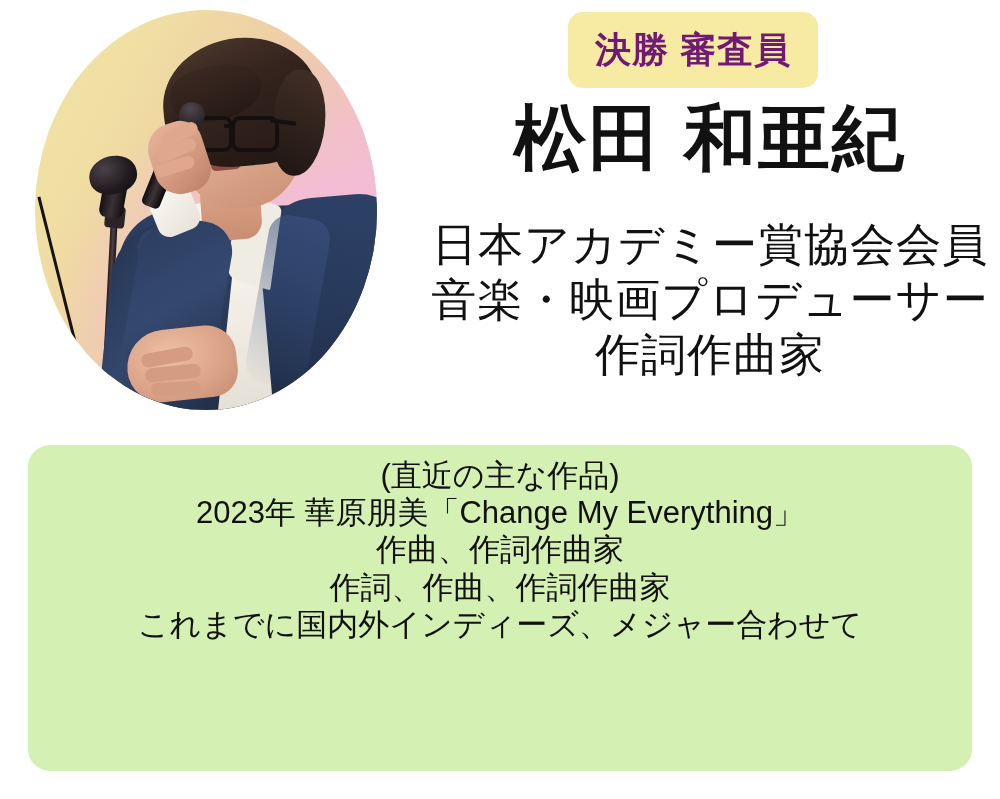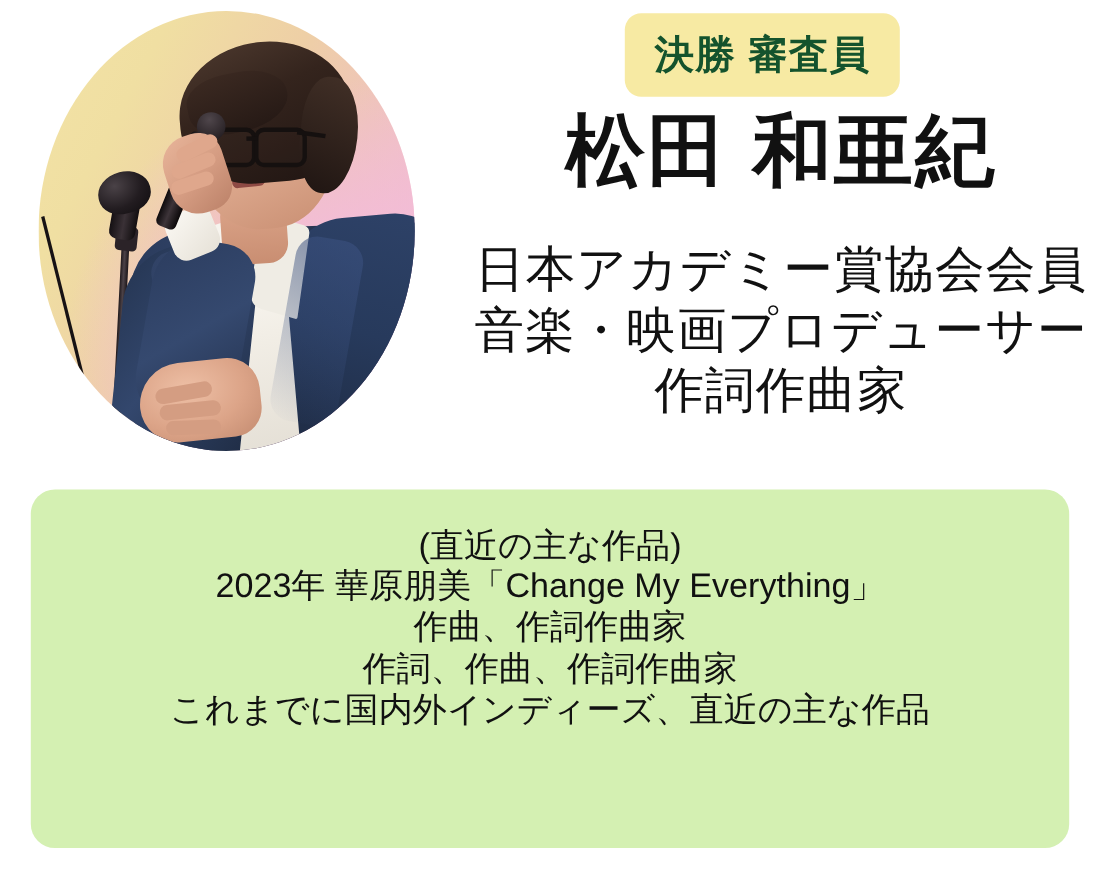--- a/index.html
+++ b/index.html
@@ -358,21 +358,21 @@
     width: 250px;
     height: 76px;
     background: #f7eaa3;
     border-radius: 15px;
     display: flex;
     align-items: center;
     justify-content: center;
     font-size: 36px;
     font-weight: bold;
     letter-spacing: 1px;
-    color: #14532d;
+    color: #701a75;
   }
 
   
   .name {
     position: absolute;
     left: 420px;
     top: 102px;
     width: 580px;
     text-align: center;
     font-size: 72px;
@@ -396,21 +396,21 @@
 
   
   .works-box {
     position: absolute;
     left: 28px;
     top: 445px;
     width: 944px;
     height: 326px;
     background: #d4f0b2;
     border-radius: 22px;
-    padding-top: 32px;
+    padding-top: 12px;
     box-sizing: border-box;
   }
   .works-lines {
     text-align: center;
     font-size: 31px;
     line-height: 1.2;
     letter-spacing: 0px;
     color: #111111;
   }
   .works-lines div { white-space: nowrap; }
@@ -472,15 +472,15 @@
   <div>音楽・映画プロデューサー</div>
   <div>作詞作曲家</div>
 </div>
 
 <div class="works-box">
   <div class="works-lines">
     <div>(直近の主な作品)</div>
     <div>2023年 華原朋美「Change My Everything」</div>
     <div>作曲、作詞作曲家</div>
     <div>作詞、作曲、作詞作曲家</div>
-    <div>これまでに国内外インディーズ、直近の主な作品</div>
+    <div>これまでに国内外インディーズ、メジャー合わせて</div>
   </div>
 </div>
 
 </body></html>

